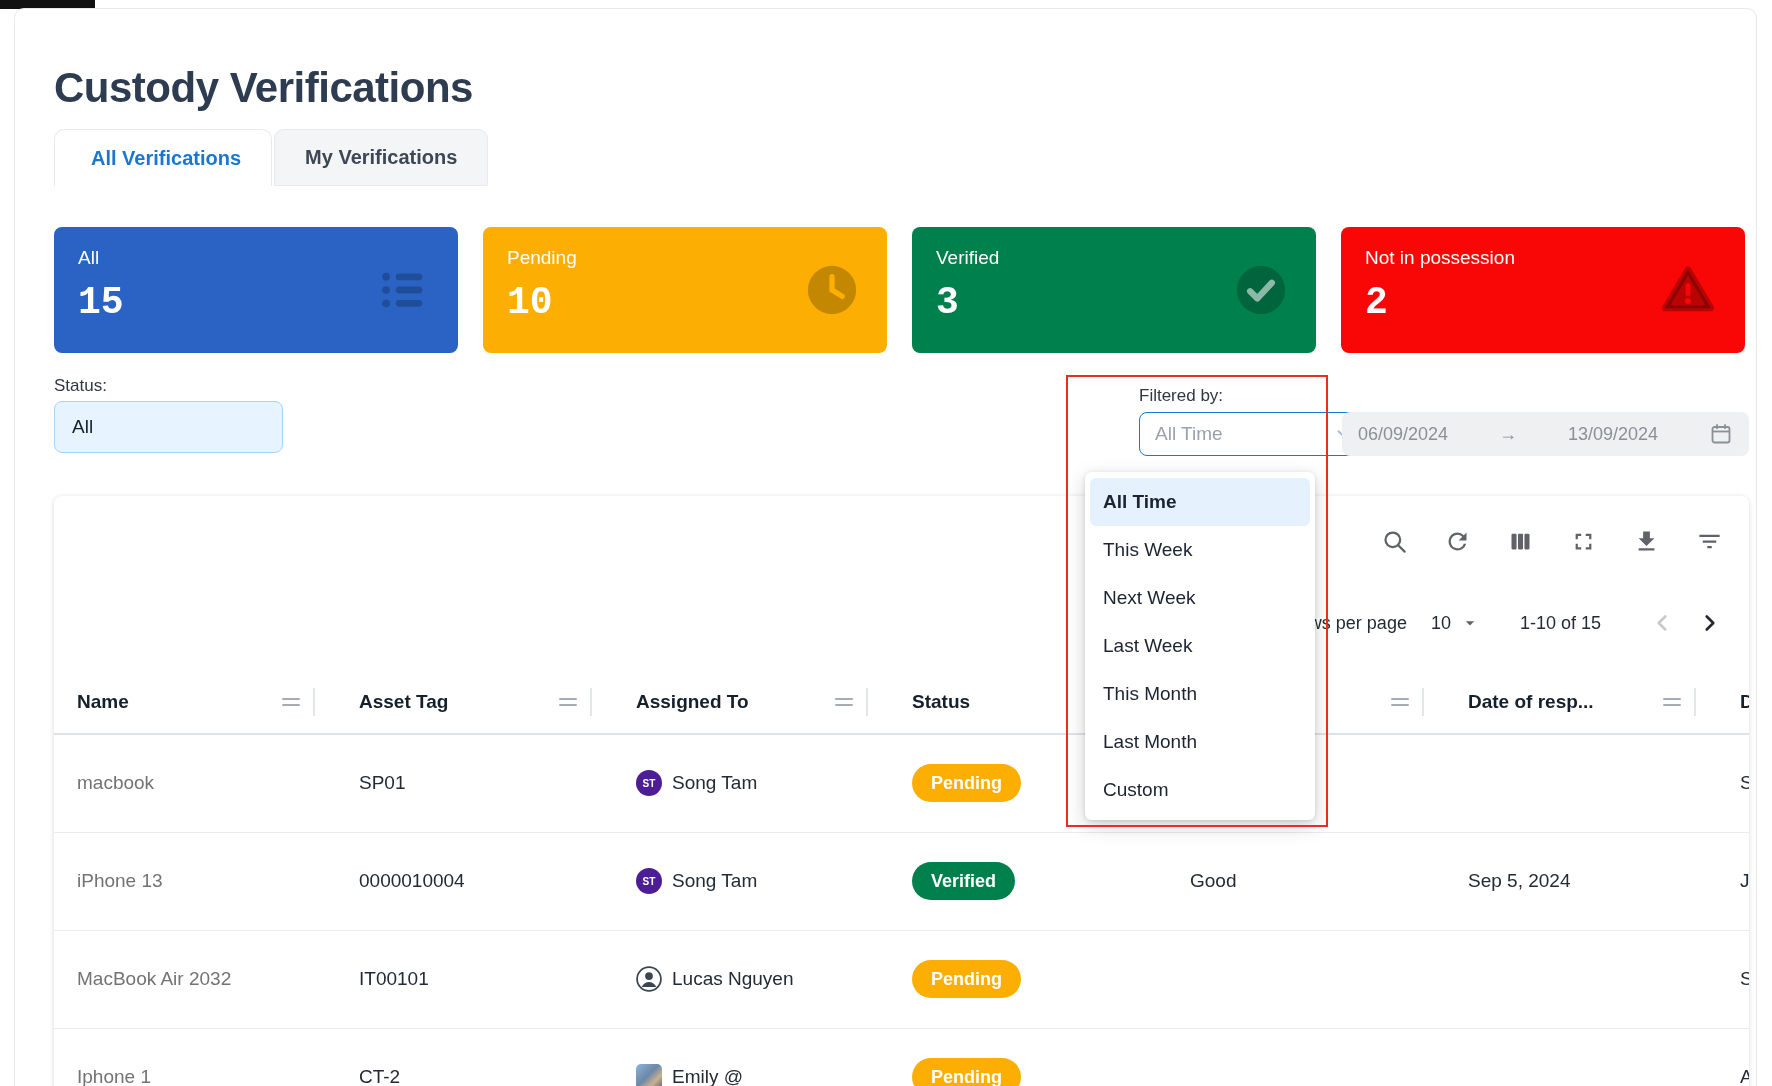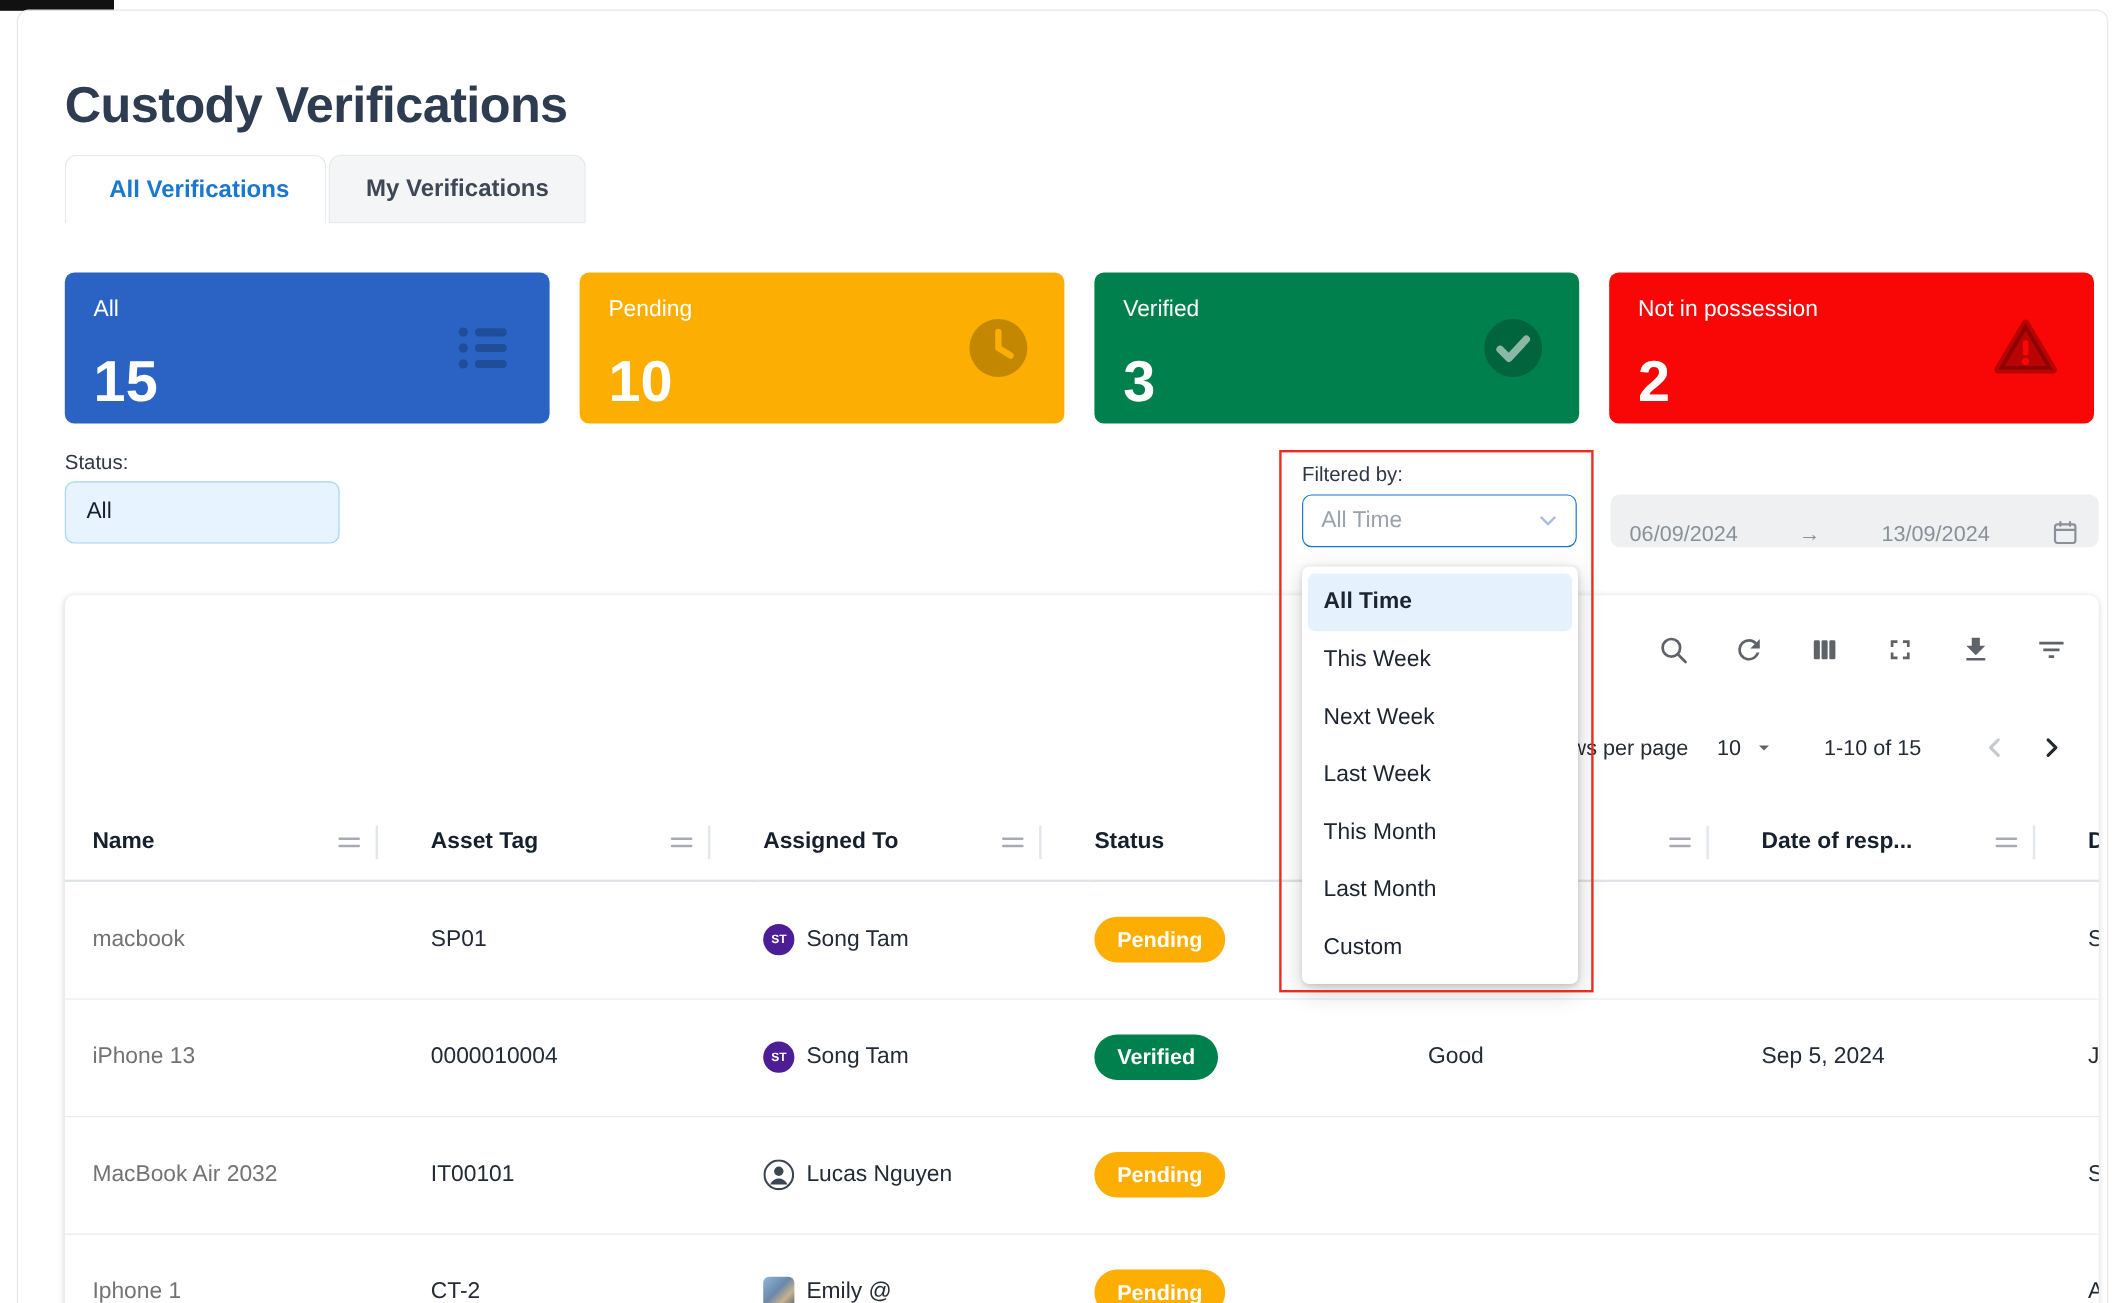--- a/index.html
+++ b/index.html
@@ -18,35 +18,35 @@
     border:1px solid #e7e9ec; border-radius:10px 10px 0 0; }
   .tab.active { color:#1977d2; font-weight:700; background:#fff; border-bottom:none;padding-left:36px; }
   .tab.inactive { background:#f4f5f7; color:#3d4755; font-weight:700; margin-left:2px; }
 
   .stats { display:flex; gap:25px; margin:41px 0 0 39px; }
   .card { width:404px; height:126px; border-radius:8px; position:relative; color:#fff;
     padding:20px 24px; cursor:pointer; }
   .card-all { background:#2a63c4; } .card-pending { background:#fcae02; }
   .card-verified { background:#00804d; } .card-notpos { background:#f90606; }
   .card-label { font-size:19px; font-weight:500; }
-  .card-value { font-size:48px; font-weight:700; margin-top:22px; }
+  .card-value { font-size:38px; font-weight:700; margin-top:12px;font-family:Liberation Mono, monospace; }
   .card-icon { position:absolute; right:26px; top:50%; transform:translateY(-50%); }
 
   .filter-row { position:relative; height:80px; margin-top:23px; }
   .filter-label { font-size:17px; color:#2f3744; }
   .status-group { position:absolute; left:39px; top:0; }
   .status-select { margin-top:5px; width:229px; height:52px; background:#e7f3fe;
     border:1px solid #a6d3f6; border-radius:8px; display:flex; align-items:center;
     padding:0 17px; font-size:19px; color:#17202b; cursor:pointer; }
-  .filtered-group { position:absolute; left:1070px; top:10px; }
+  .filtered-group { position:absolute; left:1124px; top:10px; }
   .time-select { margin-top:6px; width:229px; height:44px; background:#fff;
     border:1.5px solid #1977d2; border-radius:8px; display:flex; align-items:center;
     justify-content:space-between; padding:0 12px 0 15px; font-size:19px; color:#9aa2ad; cursor:pointer; }
   .date-range { position:absolute; left:1327px; top:36px; width:407px; height:44px;
-    background:#eef0f2; border-radius:8px; display:flex; align-items:flex-end;
+    background:#eef0f2; border-radius:8px; display:flex; align-items:center;
     justify-content:space-between; padding:0 16px; font-size:18px; color:#8a9098; }
 
   .table-card { position:relative; margin:40px 0 0 39px; width:1695px; height:700px;
     background:#fff; border-radius:8px; box-shadow:0 1px 5px rgba(0,0,0,0.16);
     overflow:hidden; padding-top:28px; }
 
   .toolbar { height:34px; display:flex; justify-content:flex-end; align-items:center;
     gap:36px; padding-right:26px; }
   .tb-btn { width:27px; height:27px; background:none; border:none; cursor:pointer; padding:0; }
 

